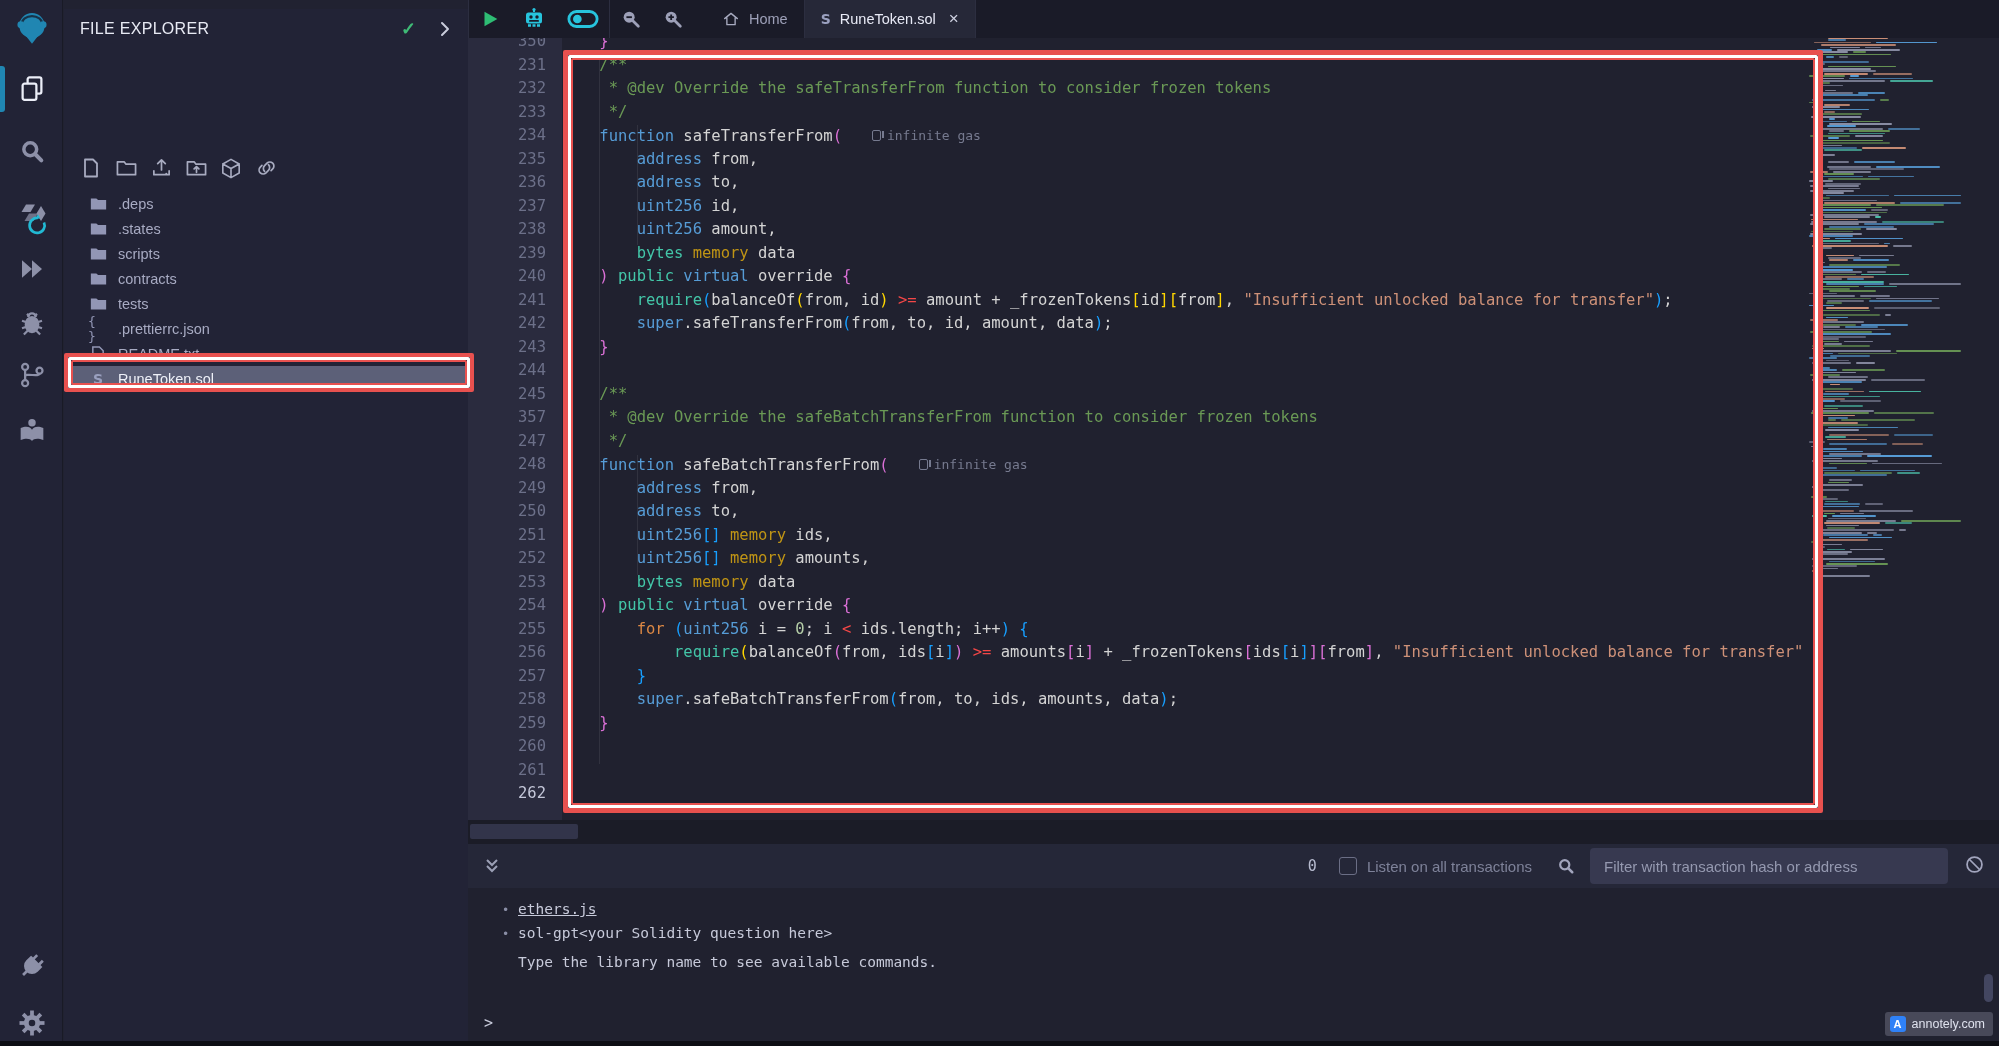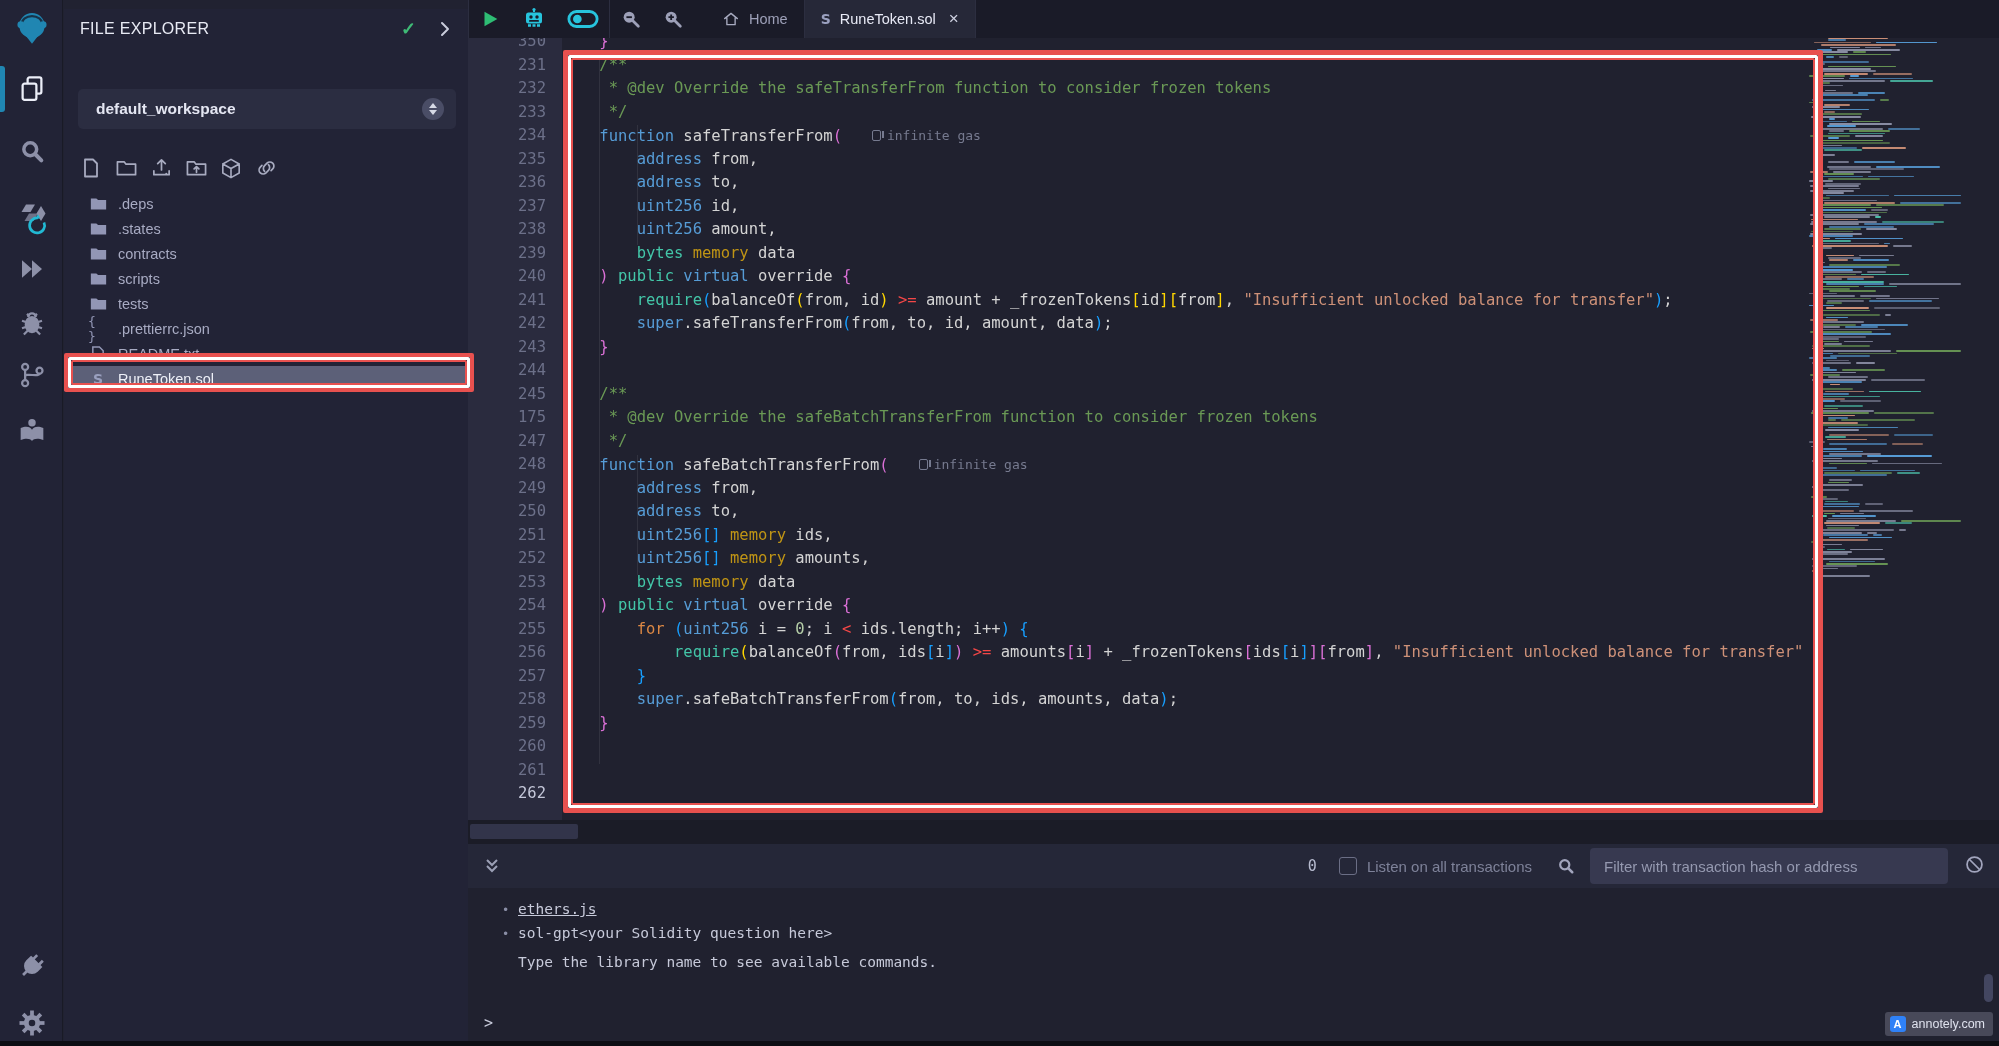--- a/index.html
+++ b/index.html
@@ -198,27 +198,20 @@
   </aside>
 
   <section id="side-panel">
     <div id="panel-header">
       <span id="panel-title">FILE EXPLORER</span>
       <span class="hdr-check">✓</span>
       <svg width="14" height="18" viewBox="0 0 12 18">
           <path d="M3 3 L9 9 L3 15" class="icon-stroke-light"></path>
         </svg>
     </div>
-    <div id="workspace-select">
-      <span id="workspace-name">default_workspace</span>
-      <span class="sel-badge">
-          <b class="up"></b>
-          <b class="dn"></b>
-        </span>
-    </div>
     <div id="panel-toolbar">
       <span class="tool">
           <svg width="18" height="20" viewBox="0 0 18 20">
             <path d="M3 1.5 h8 l4 4 V18.5 H3 Z" class="icon-stroke"></path>
           </svg>
         </span>
       <span class="tool">
           <svg width="21" height="18" viewBox="0 0 22 18">
             <path d="M1.5 2.5 h7 l2 2.5 h10 V16 H1.5 Z" class="icon-stroke"></path>
           </svg>
@@ -262,29 +255,29 @@
             </svg>
           </span>
           <span class="tlabel">.states</span>
         </div>
         <div class="tree-row">
           <span class="ticon">
             <svg width="17" height="15" viewBox="0 0 20 16">
               <path d="M1 2 h6.5 l2 2 H19 V15 H1 Z" fill="#9296b5"></path>
             </svg>
           </span>
-          <span class="tlabel">contracts</span>
+          <span class="tlabel">scripts</span>
         </div>
         <div class="tree-row">
           <span class="ticon">
             <svg width="17" height="15" viewBox="0 0 20 16">
               <path d="M1 2 h6.5 l2 2 H19 V15 H1 Z" fill="#9296b5"></path>
             </svg>
           </span>
-          <span class="tlabel">scripts</span>
+          <span class="tlabel">contracts</span>
         </div>
         <div class="tree-row">
           <span class="ticon">
             <svg width="17" height="15" viewBox="0 0 20 16">
               <path d="M1 2 h6.5 l2 2 H19 V15 H1 Z" fill="#9296b5"></path>
             </svg>
           </span>
           <span class="tlabel">tests</span>
         </div>
         <div class="tree-row">
@@ -379,21 +372,21 @@
           <div class="gut-num">236</div>
           <div class="gut-num">237</div>
           <div class="gut-num">238</div>
           <div class="gut-num">239</div>
           <div class="gut-num">240</div>
           <div class="gut-num">241</div>
           <div class="gut-num">242</div>
           <div class="gut-num">243</div>
           <div class="gut-num">244</div>
           <div class="gut-num">245</div>
-          <div class="gut-num">175</div>
+          <div class="gut-num">357</div>
           <div class="gut-num">247</div>
           <div class="gut-num">248</div>
           <div class="gut-num">249</div>
           <div class="gut-num">250</div>
           <div class="gut-num">251</div>
           <div class="gut-num">252</div>
           <div class="gut-num">253</div>
           <div class="gut-num">254</div>
           <div class="gut-num">255</div>
           <div class="gut-num">256</div>

